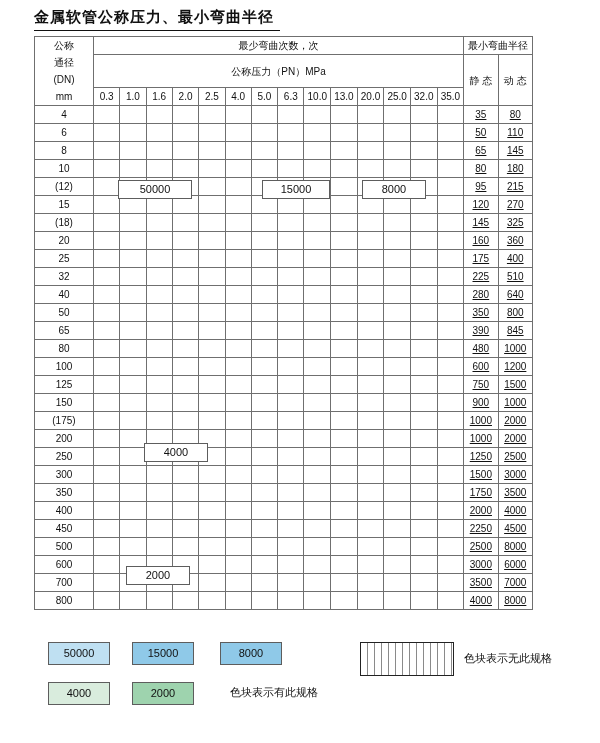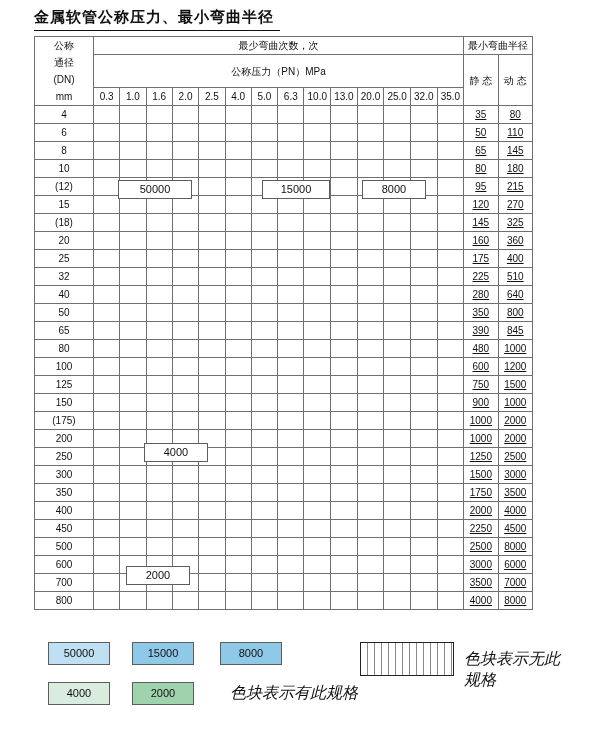--- a/index.html
+++ b/index.html
@@ -71,21 +71,21 @@
     text-align:center;
     z-index:6;
   }
 
   
   .legend{position:absolute;left:34px;top:636px;width:534px;height:86px;}
   .lg-box{
     position:absolute;width:60px;height:21px;line-height:21px;
     text-align:center;font-size:11px;border:1px solid #5d5d5d;
   }
-  .lg-note{position:absolute;font-size:16px;line-height:21px;font-style:italic;}
+  .lg-note{position:absolute;font-size:11px;line-height:21px;}
   .lg-hatch{
     position:absolute;left:326px;top:6px;width:92px;height:32px;
     border:1px solid #222;
     background-image:repeating-linear-gradient(
       to right,
       #ffffff 0px,#ffffff 6px,#8a8a8a 6px,#8a8a8a 7px);
   }
 </style>
 </head>
 <body>

